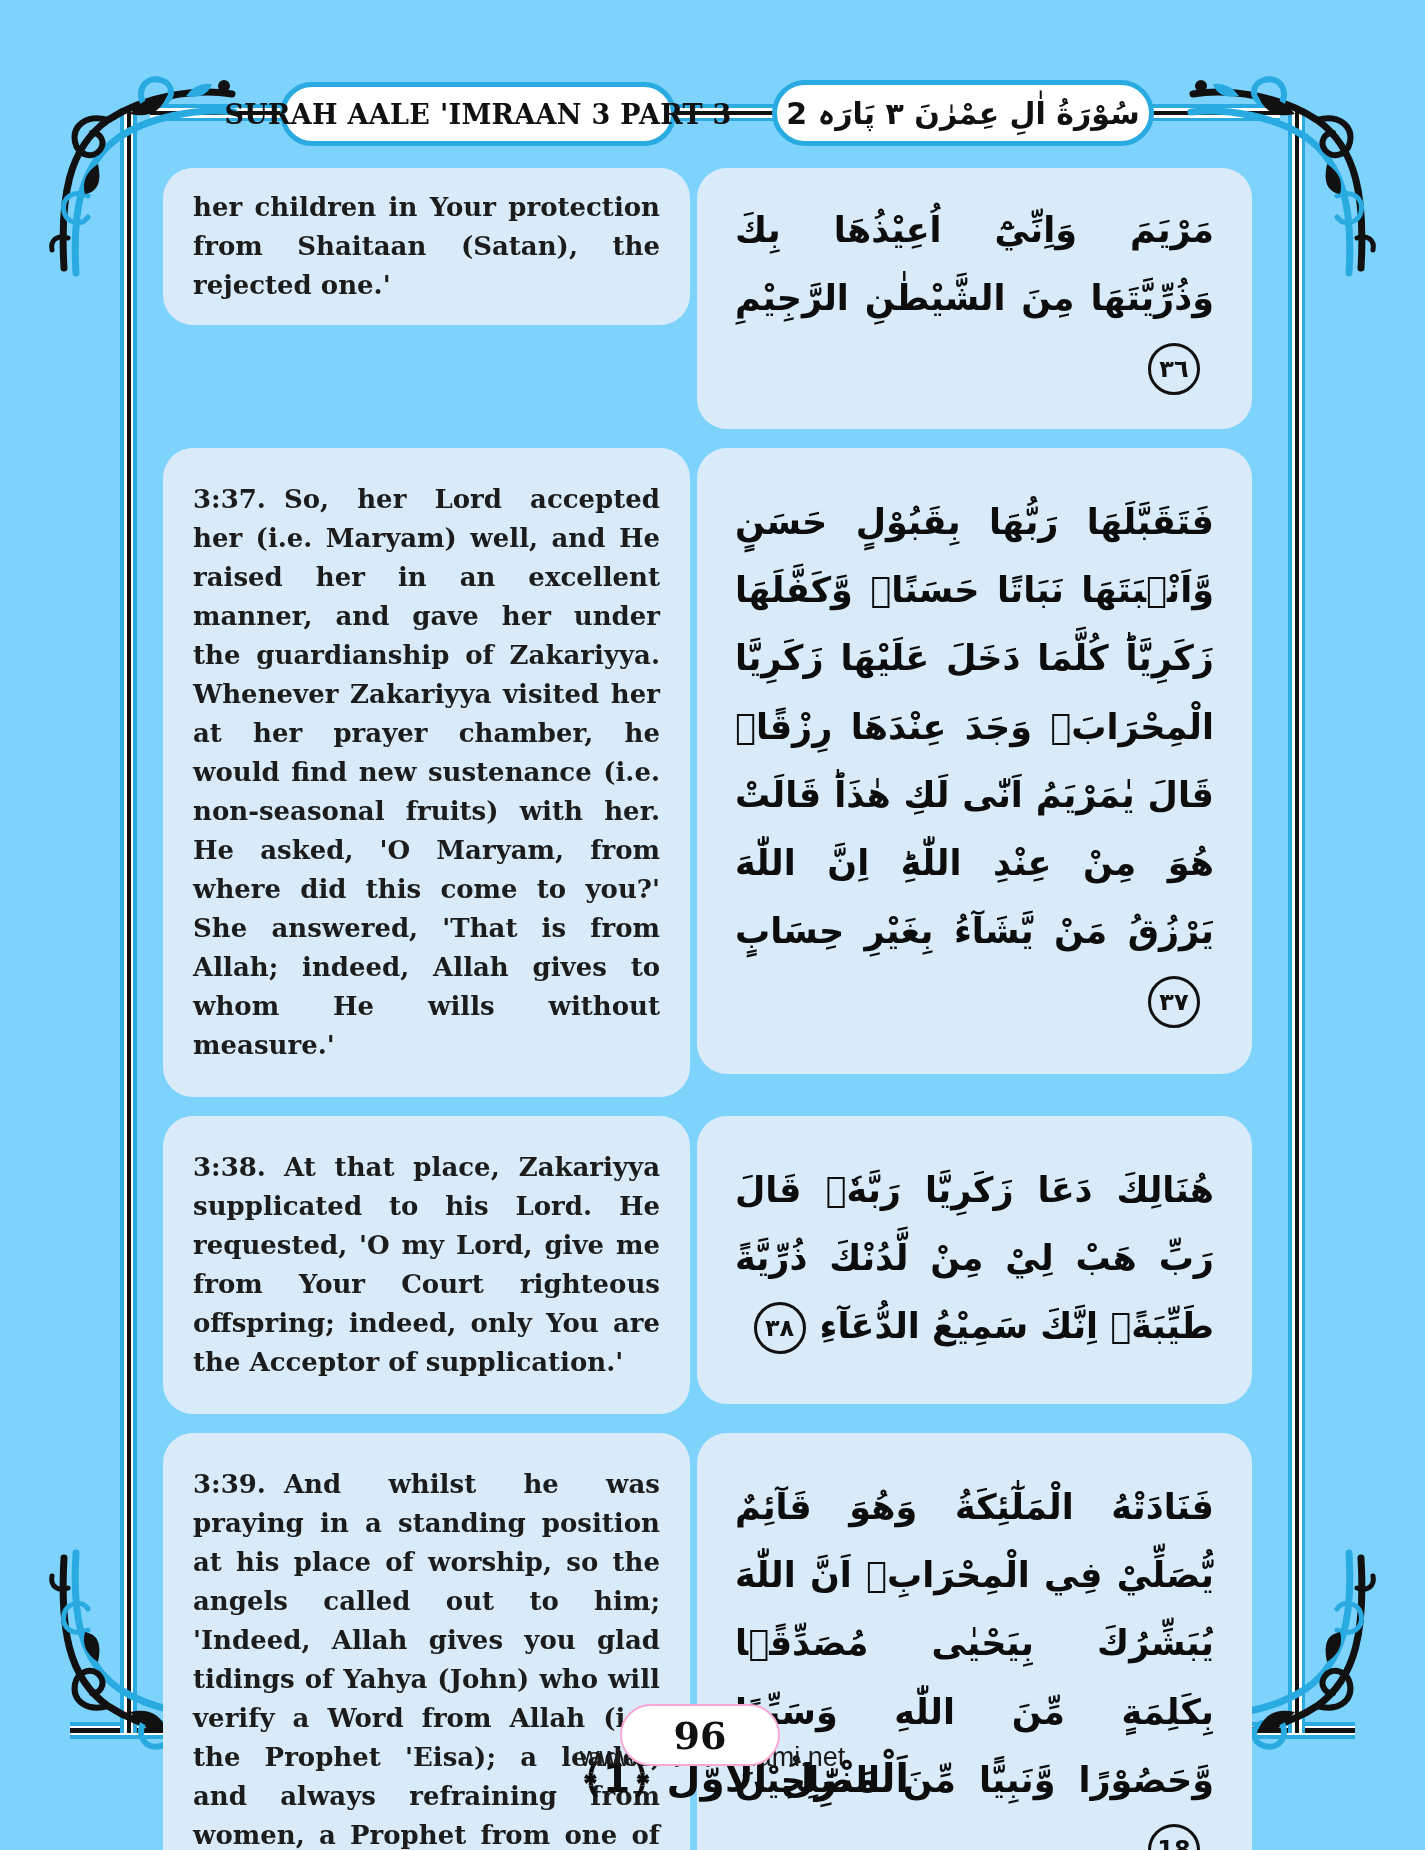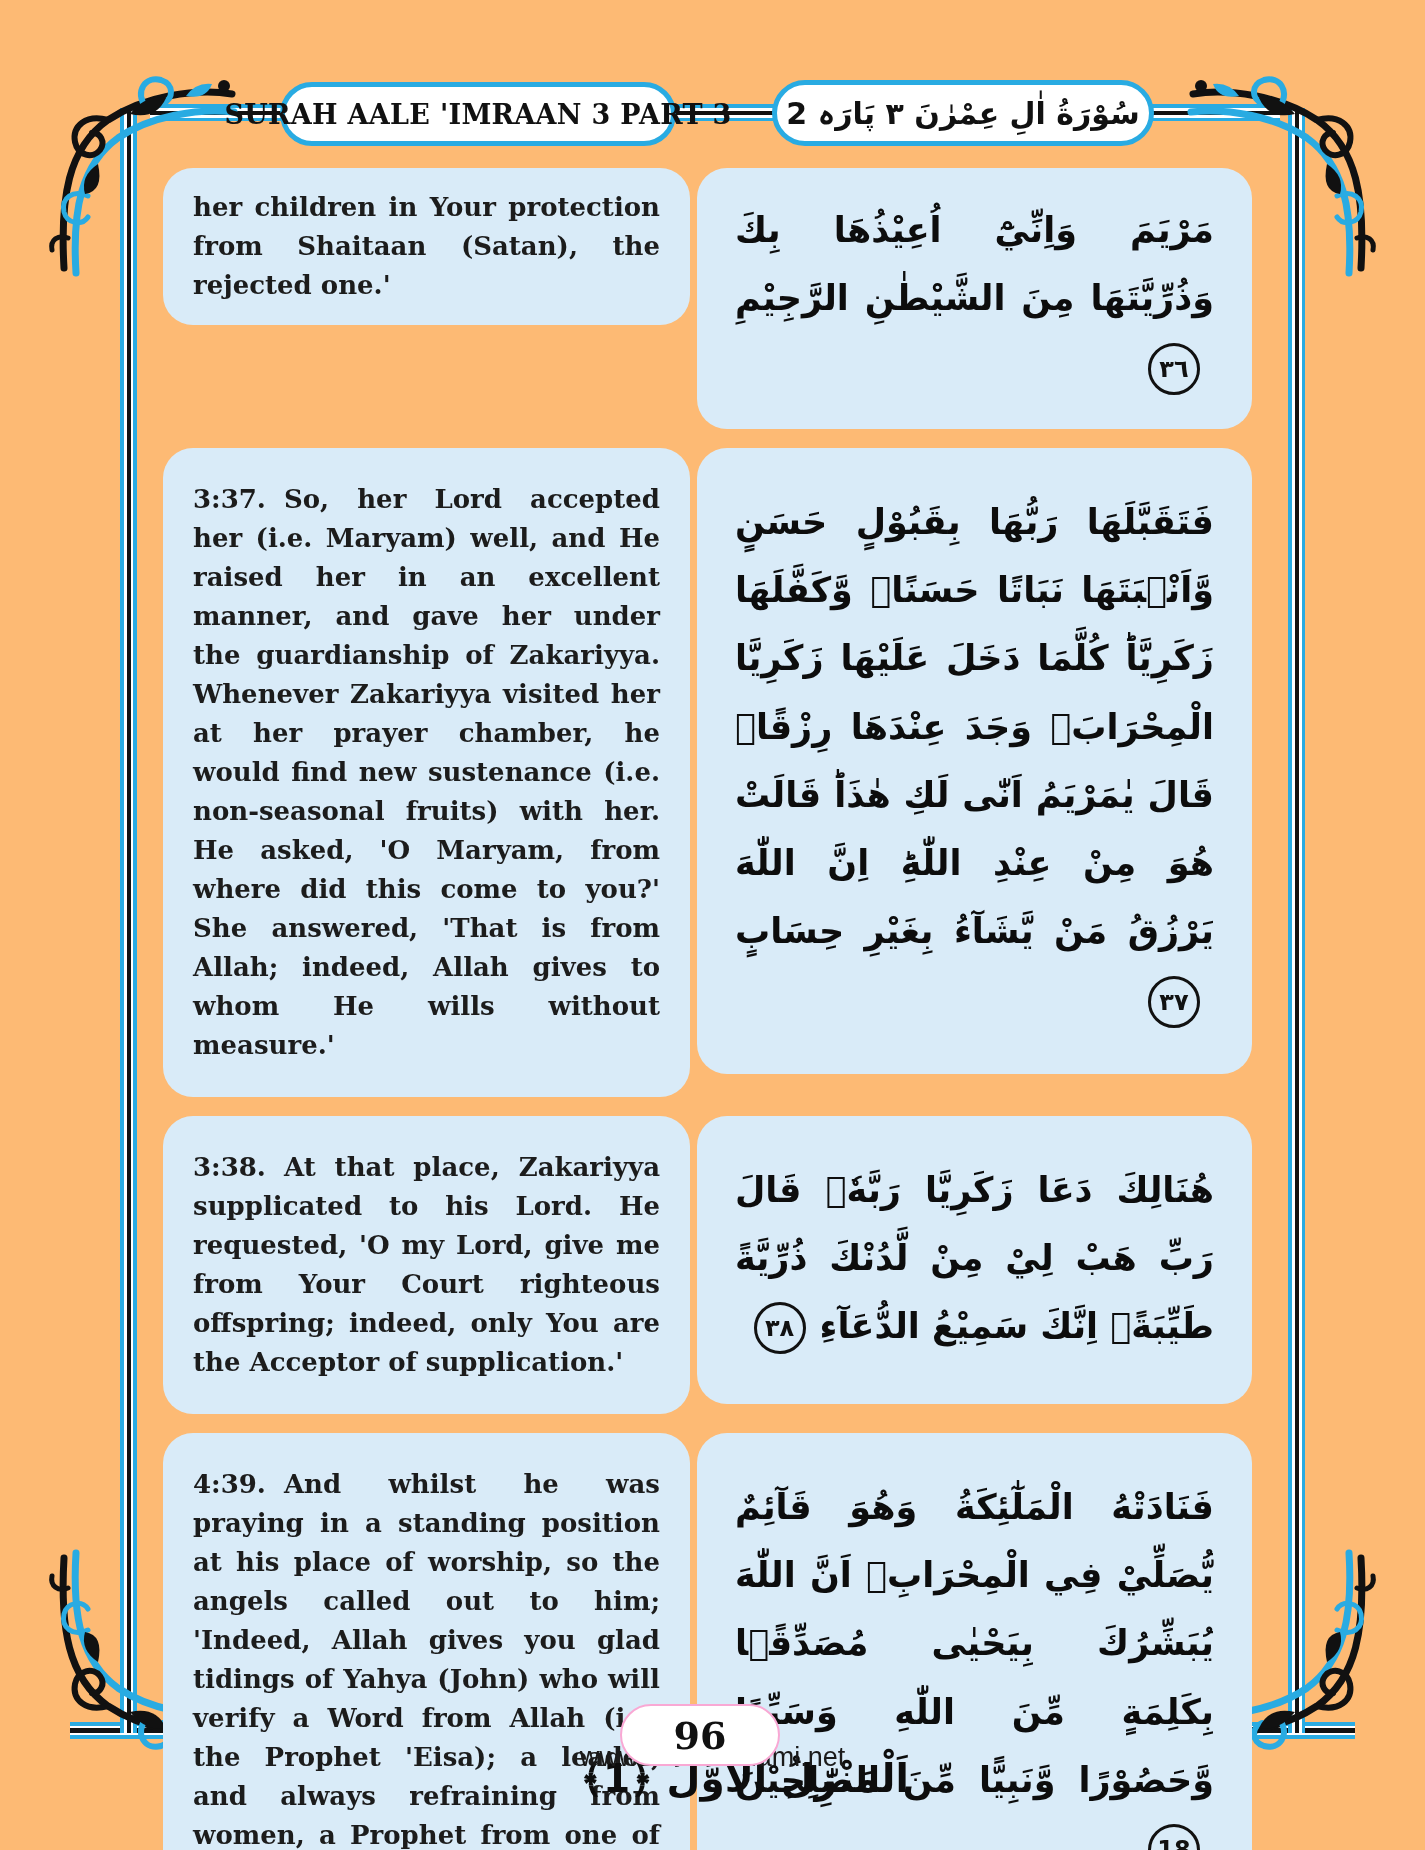--- a/index.html
+++ b/index.html
@@ -1,16 +1,16 @@
 <!DOCTYPE html>
 <html lang="en"><head>
 <meta charset="utf-8">
 <style>
   html,body{margin:0;padding:0;background:#ffffff;}
-  .page{position:relative;width:1425px;height:1850px;background:#fdba74;overflow:hidden;
+  .page{position:relative;width:1425px;height:1850px;background:#7dd3fc;overflow:hidden;
         font-family:"DejaVu Serif", serif;}
 
   
   .stripe-h{position:absolute;height:17px;z-index:1;
     background:linear-gradient(to bottom,#29ABE2 0 4px,#ffffff 4px 6.5px,#111111 6.5px 11px,#ffffff 11px 13.5px,#29ABE2 13.5px 17px);}
   .stripe-v{position:absolute;width:17px;z-index:1;
     background:linear-gradient(to right,#29ABE2 0 4px,#ffffff 4px 6.5px,#111111 6.5px 11px,#ffffff 11px 13.5px,#29ABE2 13.5px 17px);}
   #stripe-top{left:150px;top:104px;width:1130px;}
   #stripe-bottom{left:70px;top:1722px;width:1285px;}
   #stripe-left{left:120px;top:108px;height:1625px;}
@@ -187,21 +187,21 @@
           <p class="ar"><span>هُنَالِكَ دَعَا زَكَرِيَّا رَبَّهٗۚ قَالَ رَبِّ هَبْ لِيْ مِنْ لَّدُنْكَ ذُرِّيَّةً طَيِّبَةًۚ اِنَّكَ سَمِيْعُ الدُّعَآءِ</span><span class="ayah">
                 <span class="n">٣٨</span>
               </span></p>
         </div>
       </div>
     </div>
 
     <div class="vrow r4">
       <div class="col-en">
         <div class="block">
-          <p class="en"><b class="vnum">4:39.</b><span>And whilst he was praying in a standing position at his place of worship, so the angels called out to him; 'Indeed, Allah gives you glad tidings of Yahya (John) who will verify a Word from Allah (i.e. the Prophet 'Eisa); a leader, and always refraining from women, a Prophet from one of Our selected individuals.'</span></p>
+          <p class="en"><b class="vnum">3:39.</b><span>And whilst he was praying in a standing position at his place of worship, so the angels called out to him; 'Indeed, Allah gives you glad tidings of Yahya (John) who will verify a Word from Allah (i.e. the Prophet 'Eisa); a leader, and always refraining from women, a Prophet from one of Our selected individuals.'</span></p>
         </div>
       </div>
       <div class="col-ar">
         <div class="block">
           <p class="ar"><span>فَنَادَتْهُ الْمَلٰٓئِكَةُ وَهُوَ قَآئِمٌ يُّصَلِّيْ فِي الْمِحْرَابِۙ اَنَّ اللّٰهَ يُبَشِّرُكَ بِيَحْيٰى مُصَدِّقًۢا بِكَلِمَةٍ مِّنَ اللّٰهِ وَسَيِّدًا وَّحَصُوْرًا وَّنَبِيًّا مِّنَ الصّٰلِحِيْنَ</span><span class="ayah">
                 <span class="n">18</span>
               </span></p>
         </div>
       </div>
     </div>

